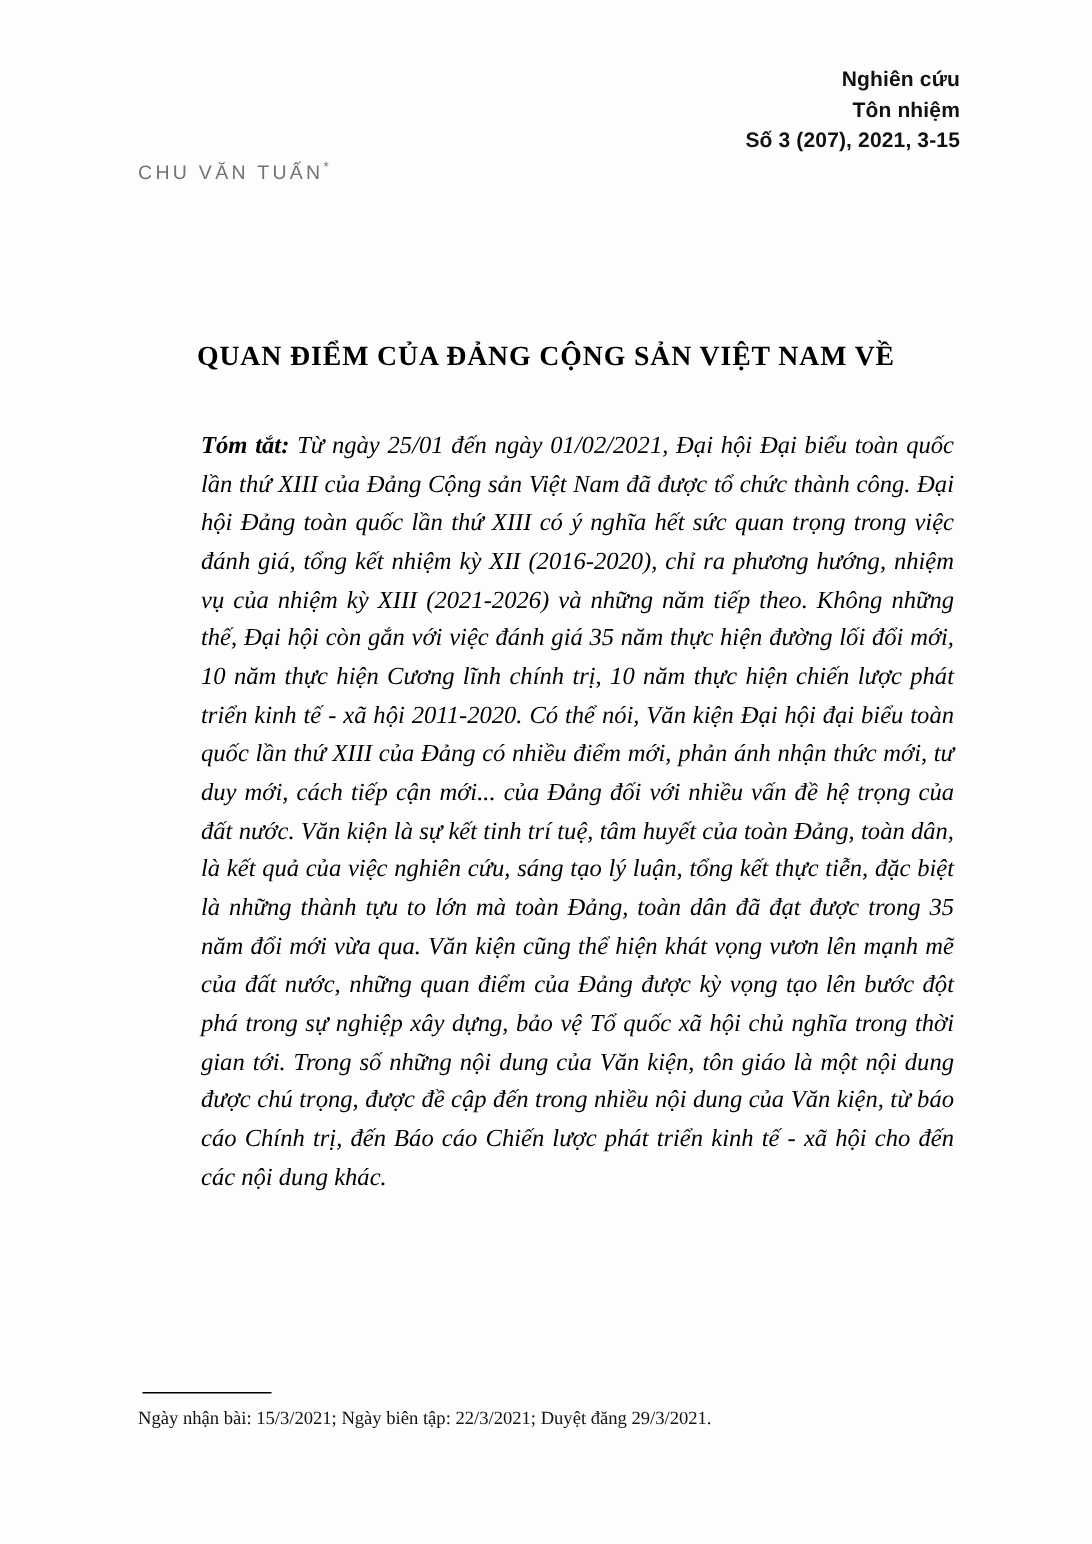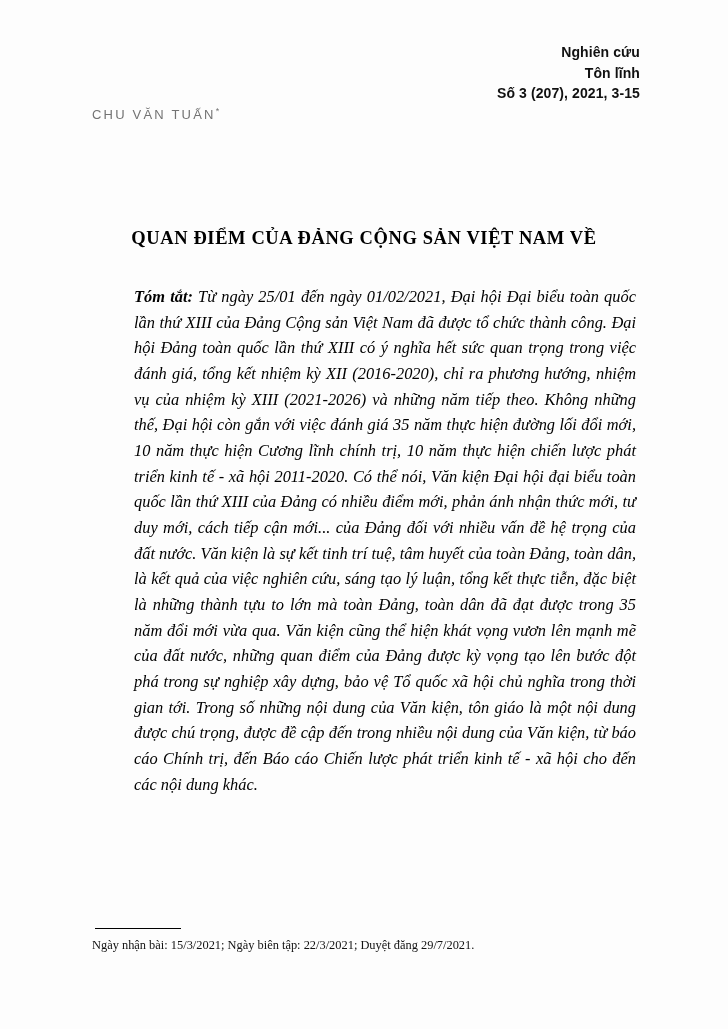--- a/index.html
+++ b/index.html
@@ -114,31 +114,31 @@
     vertical-align: super;
   }
 </style>
 </head>
 <body>
 
 <div class="page">
 
   <div class="journal-header">
     <div>Nghiên cứu</div>
-    <div>Tôn lĩnh</div>
+    <div>Tôn nhiệm</div>
     <div>Số 3 (207), 2021, 3-15</div>
   </div>
 
   <div class="author-line"><span>CHU VĂN TUẤN</span><span class="fn-mark">*</span></div>
 
   <div class="article-title">
     <div>QUAN ĐIỂM CỦA ĐẢNG CỘNG SẢN VIỆT NAM VỀ</div>
   </div>
 
   <div class="abstract"><span class="abstract-label">Tóm tắt:</span><span> Từ ngày 25/01 đến ngày 01/02/2021, Đại hội Đại biểu toàn quốc lần thứ XIII của Đảng Cộng sản Việt Nam đã được tổ chức thành công. Đại hội Đảng toàn quốc lần thứ XIII có ý nghĩa hết sức quan trọng trong việc đánh giá, tổng kết nhiệm kỳ XII (2016-2020), chỉ ra phương hướng, nhiệm vụ của nhiệm kỳ XIII (2021-2026) và những năm tiếp theo. Không những thế, Đại hội còn gắn với việc đánh giá 35 năm thực hiện đường lối đổi mới, 10 năm thực hiện Cương lĩnh chính trị, 10 năm thực hiện chiến lược phát triển kinh tế - xã hội 2011-2020. Có thể nói, Văn kiện Đại hội đại biểu toàn quốc lần thứ XIII của Đảng có nhiều điểm mới, phản ánh nhận thức mới, tư duy mới, cách tiếp cận mới... của Đảng đối với nhiều vấn đề hệ trọng của đất nước. Văn kiện là sự kết tinh trí tuệ, tâm huyết của toàn Đảng, toàn dân, là kết quả của việc nghiên cứu, sáng tạo lý luận, tổng kết thực tiễn, đặc biệt là những thành tựu to lớn mà toàn Đảng, toàn dân đã đạt được trong 35 năm đổi mới vừa qua. Văn kiện cũng thể hiện khát vọng vươn lên mạnh mẽ của đất nước, những quan điểm của Đảng được kỳ vọng tạo lên bước đột phá trong sự nghiệp xây dựng, bảo vệ Tổ quốc xã hội chủ nghĩa trong thời gian tới. Trong số những nội dung của Văn kiện, tôn giáo là một nội dung được chú trọng, được đề cập đến trong nhiều nội dung của Văn kiện, từ báo cáo Chính trị, đến Báo cáo Chiến lược phát triển kinh tế - xã hội cho đến các nội dung khác.</span></div>
 
   <div class="footnote-rule"></div>
 
   <div class="footnote">
-    <div>Ngày nhận bài: 15/3/2021; Ngày biên tập: 22/3/2021; Duyệt đăng 29/7/2021.</div>
+    <div>Ngày nhận bài: 15/3/2021; Ngày biên tập: 22/3/2021; Duyệt đăng 29/3/2021.</div>
   </div>
 
 </div>
 
 </body></html>

